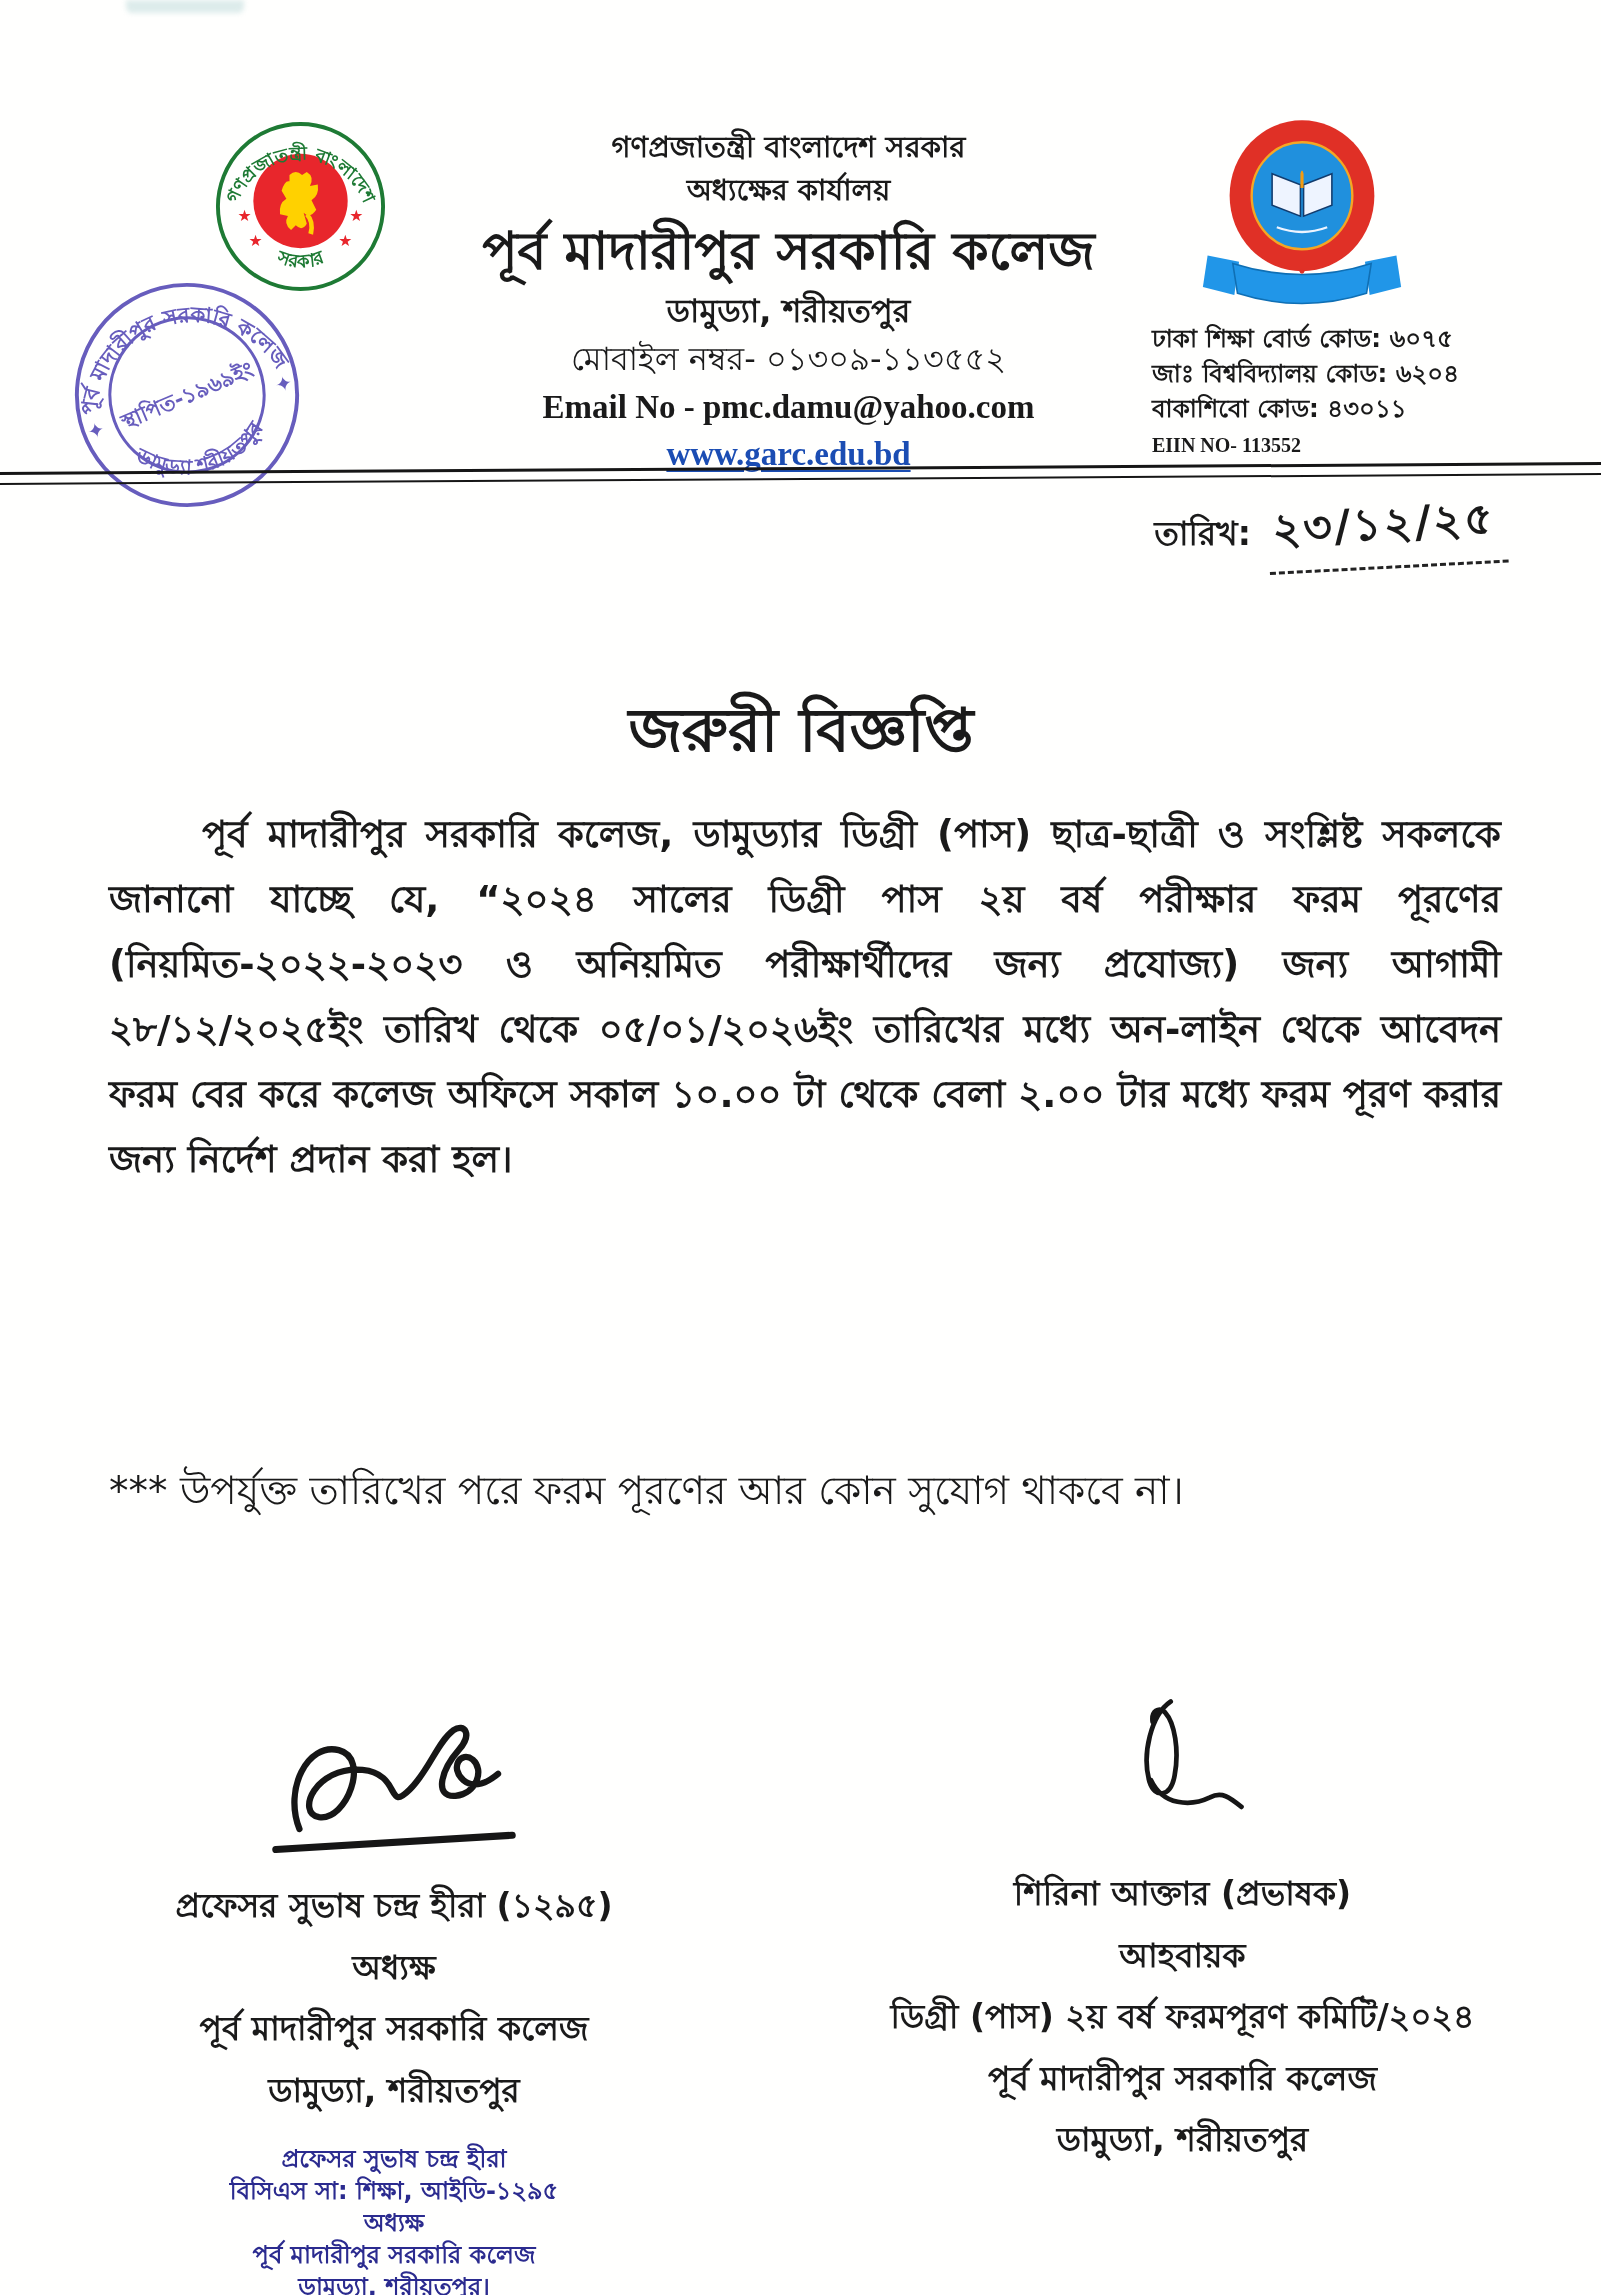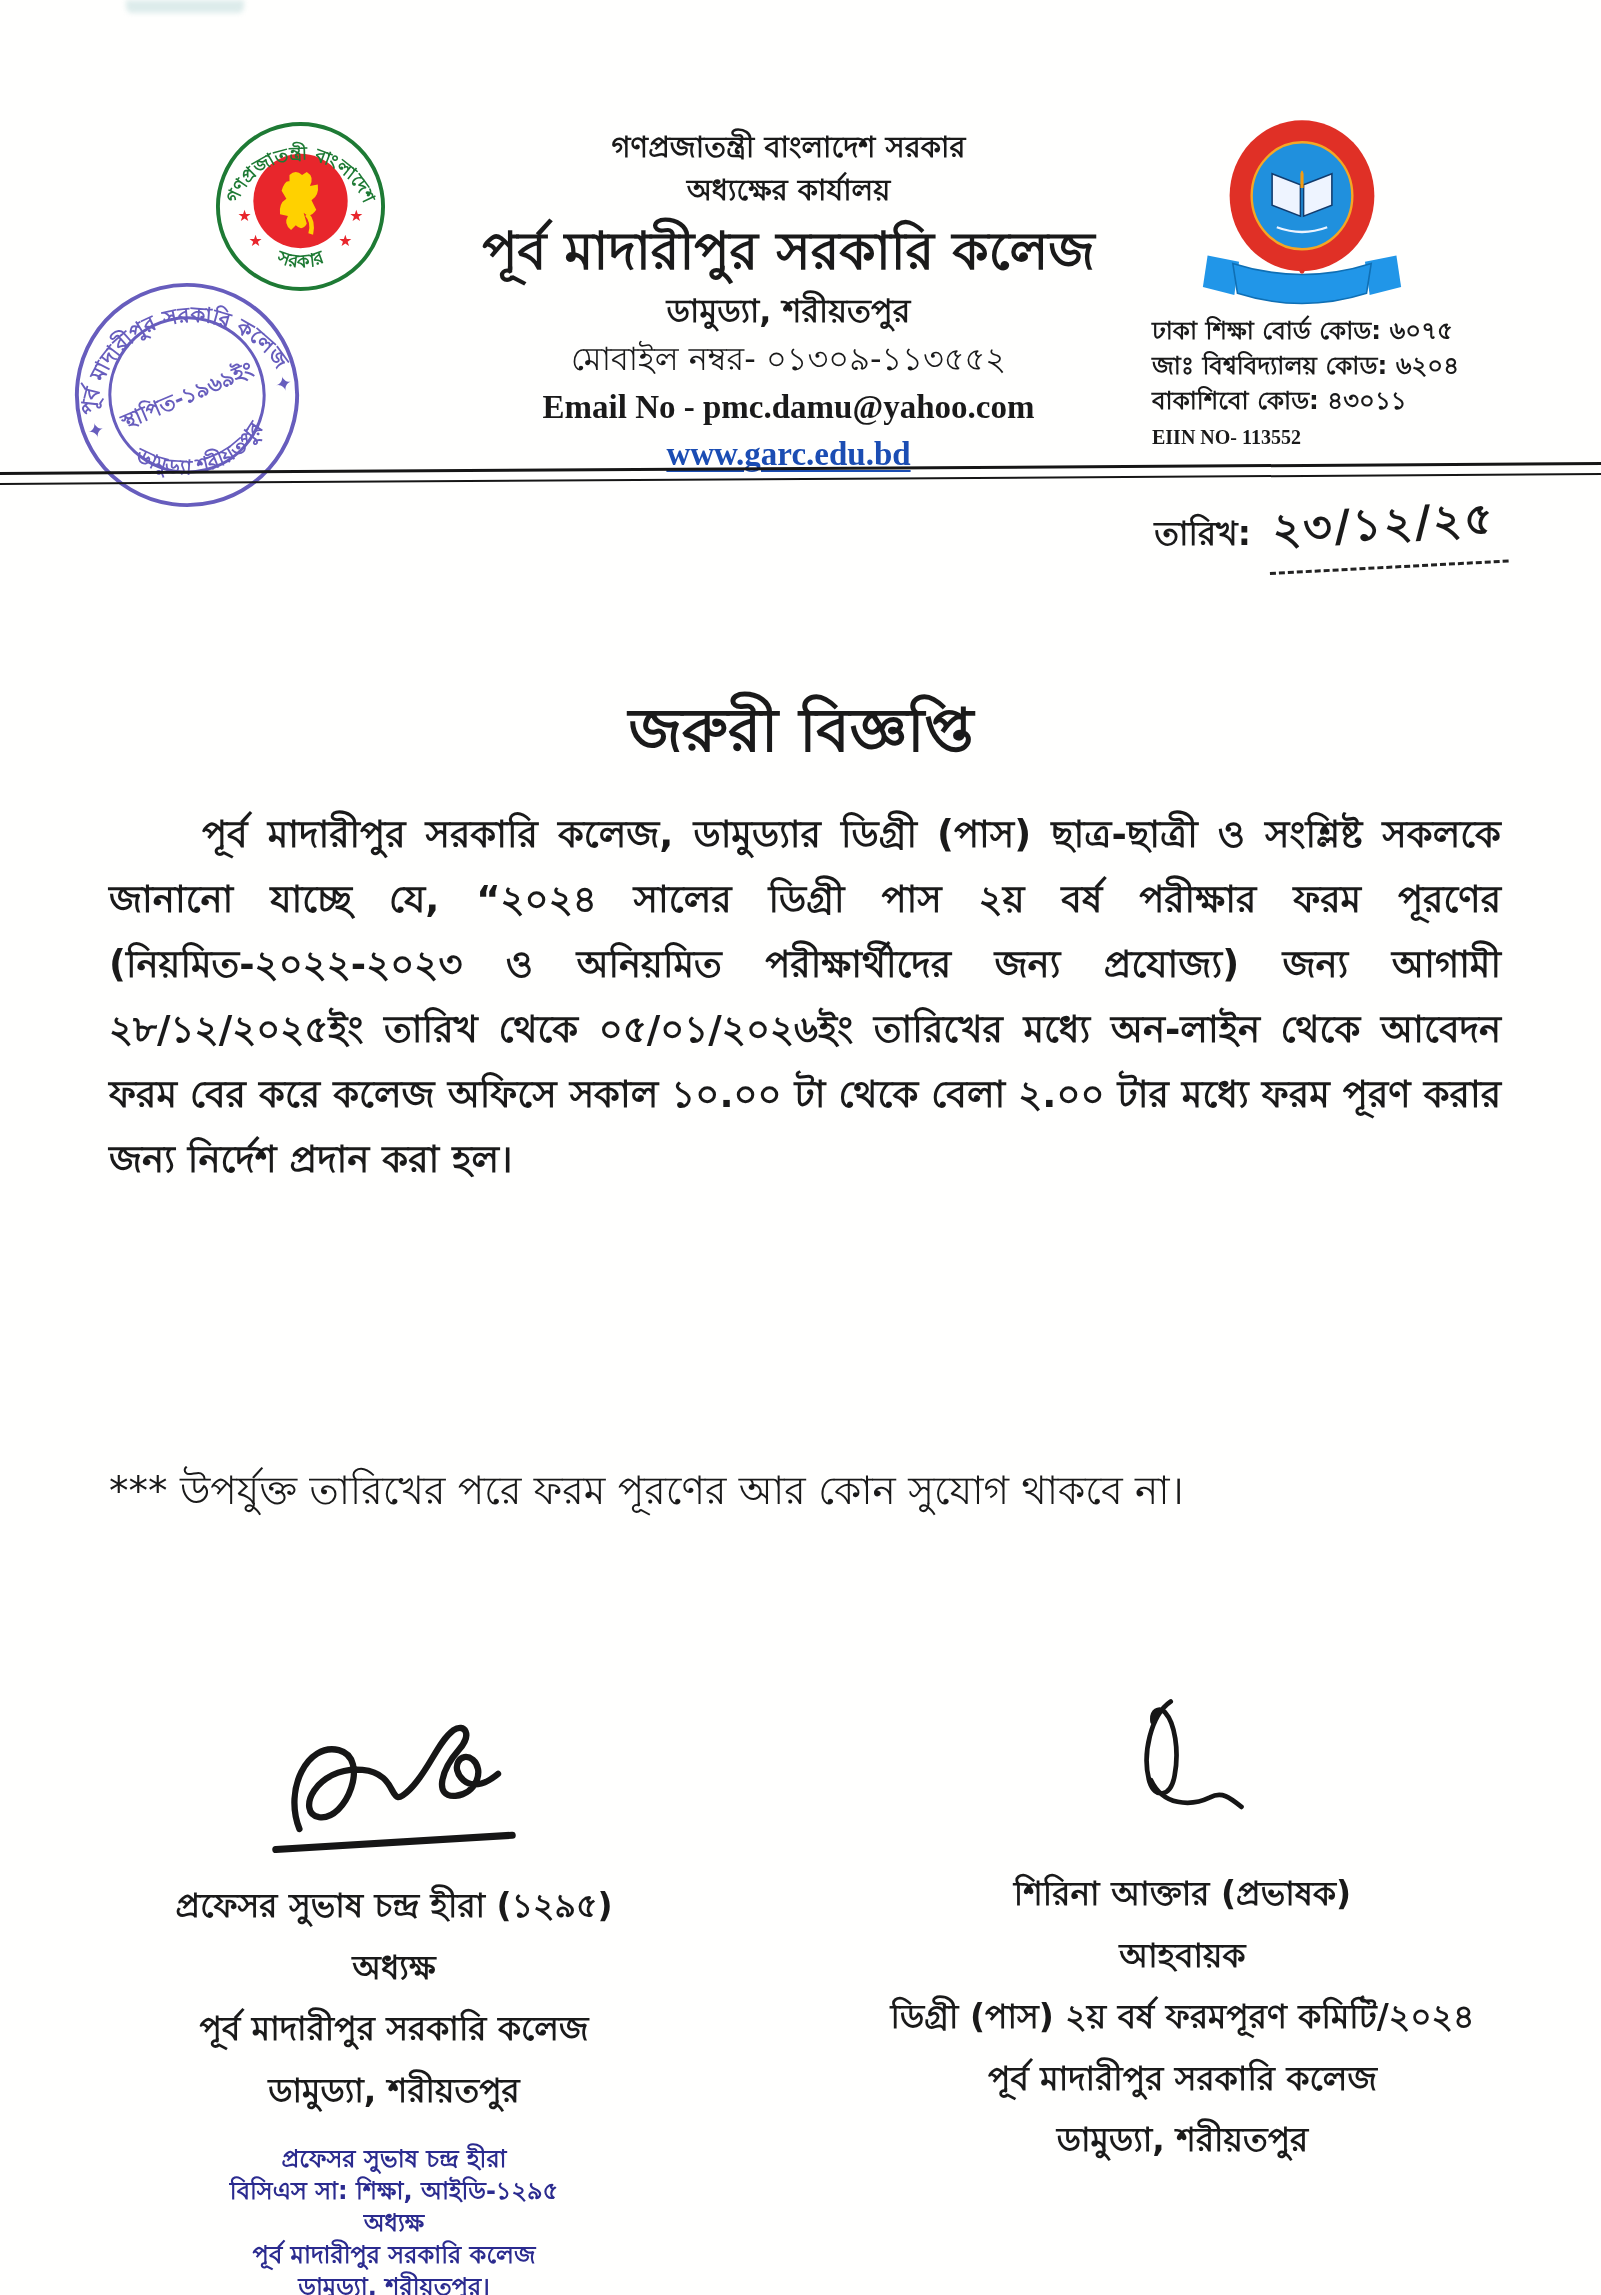--- a/index.html
+++ b/index.html
@@ -34,21 +34,21 @@
   .website-line a{color:#1b4db3;text-decoration:underline;text-underline-offset:4.7px;text-decoration-thickness:2.4px;}
 
   .gov-seal{position:absolute;left:214px;top:120px;width:173px;height:173px;}
   .round-stamp{
     position:absolute;left:69px;top:277px;width:236px;height:236px;
     transform:rotate(-14deg);opacity:.92;
   }
 
   .right-block{position:absolute;left:1152px;top:117px;width:363px;}
   .college-logo{display:block;margin-left:32px;width:236px;height:189px;}
-  .codes{margin-top:7px;}
+  .codes{margin-top:15px;}
   .code-line{font-size:24.4px;font-weight:bold;line-height:35px;white-space:nowrap;}
   .eiin-line{font-family:"Liberation Serif","DejaVu Serif",serif;font-size:20px;font-weight:bold;line-height:38px;}
 
   
   .separator{
     position:absolute;top:467px;left:-8px;right:-8px;height:8px;
     border-top:3.2px solid #161616;border-bottom:2.4px solid #161616;
     transform:rotate(-0.35deg);
   }
   .date-row{

